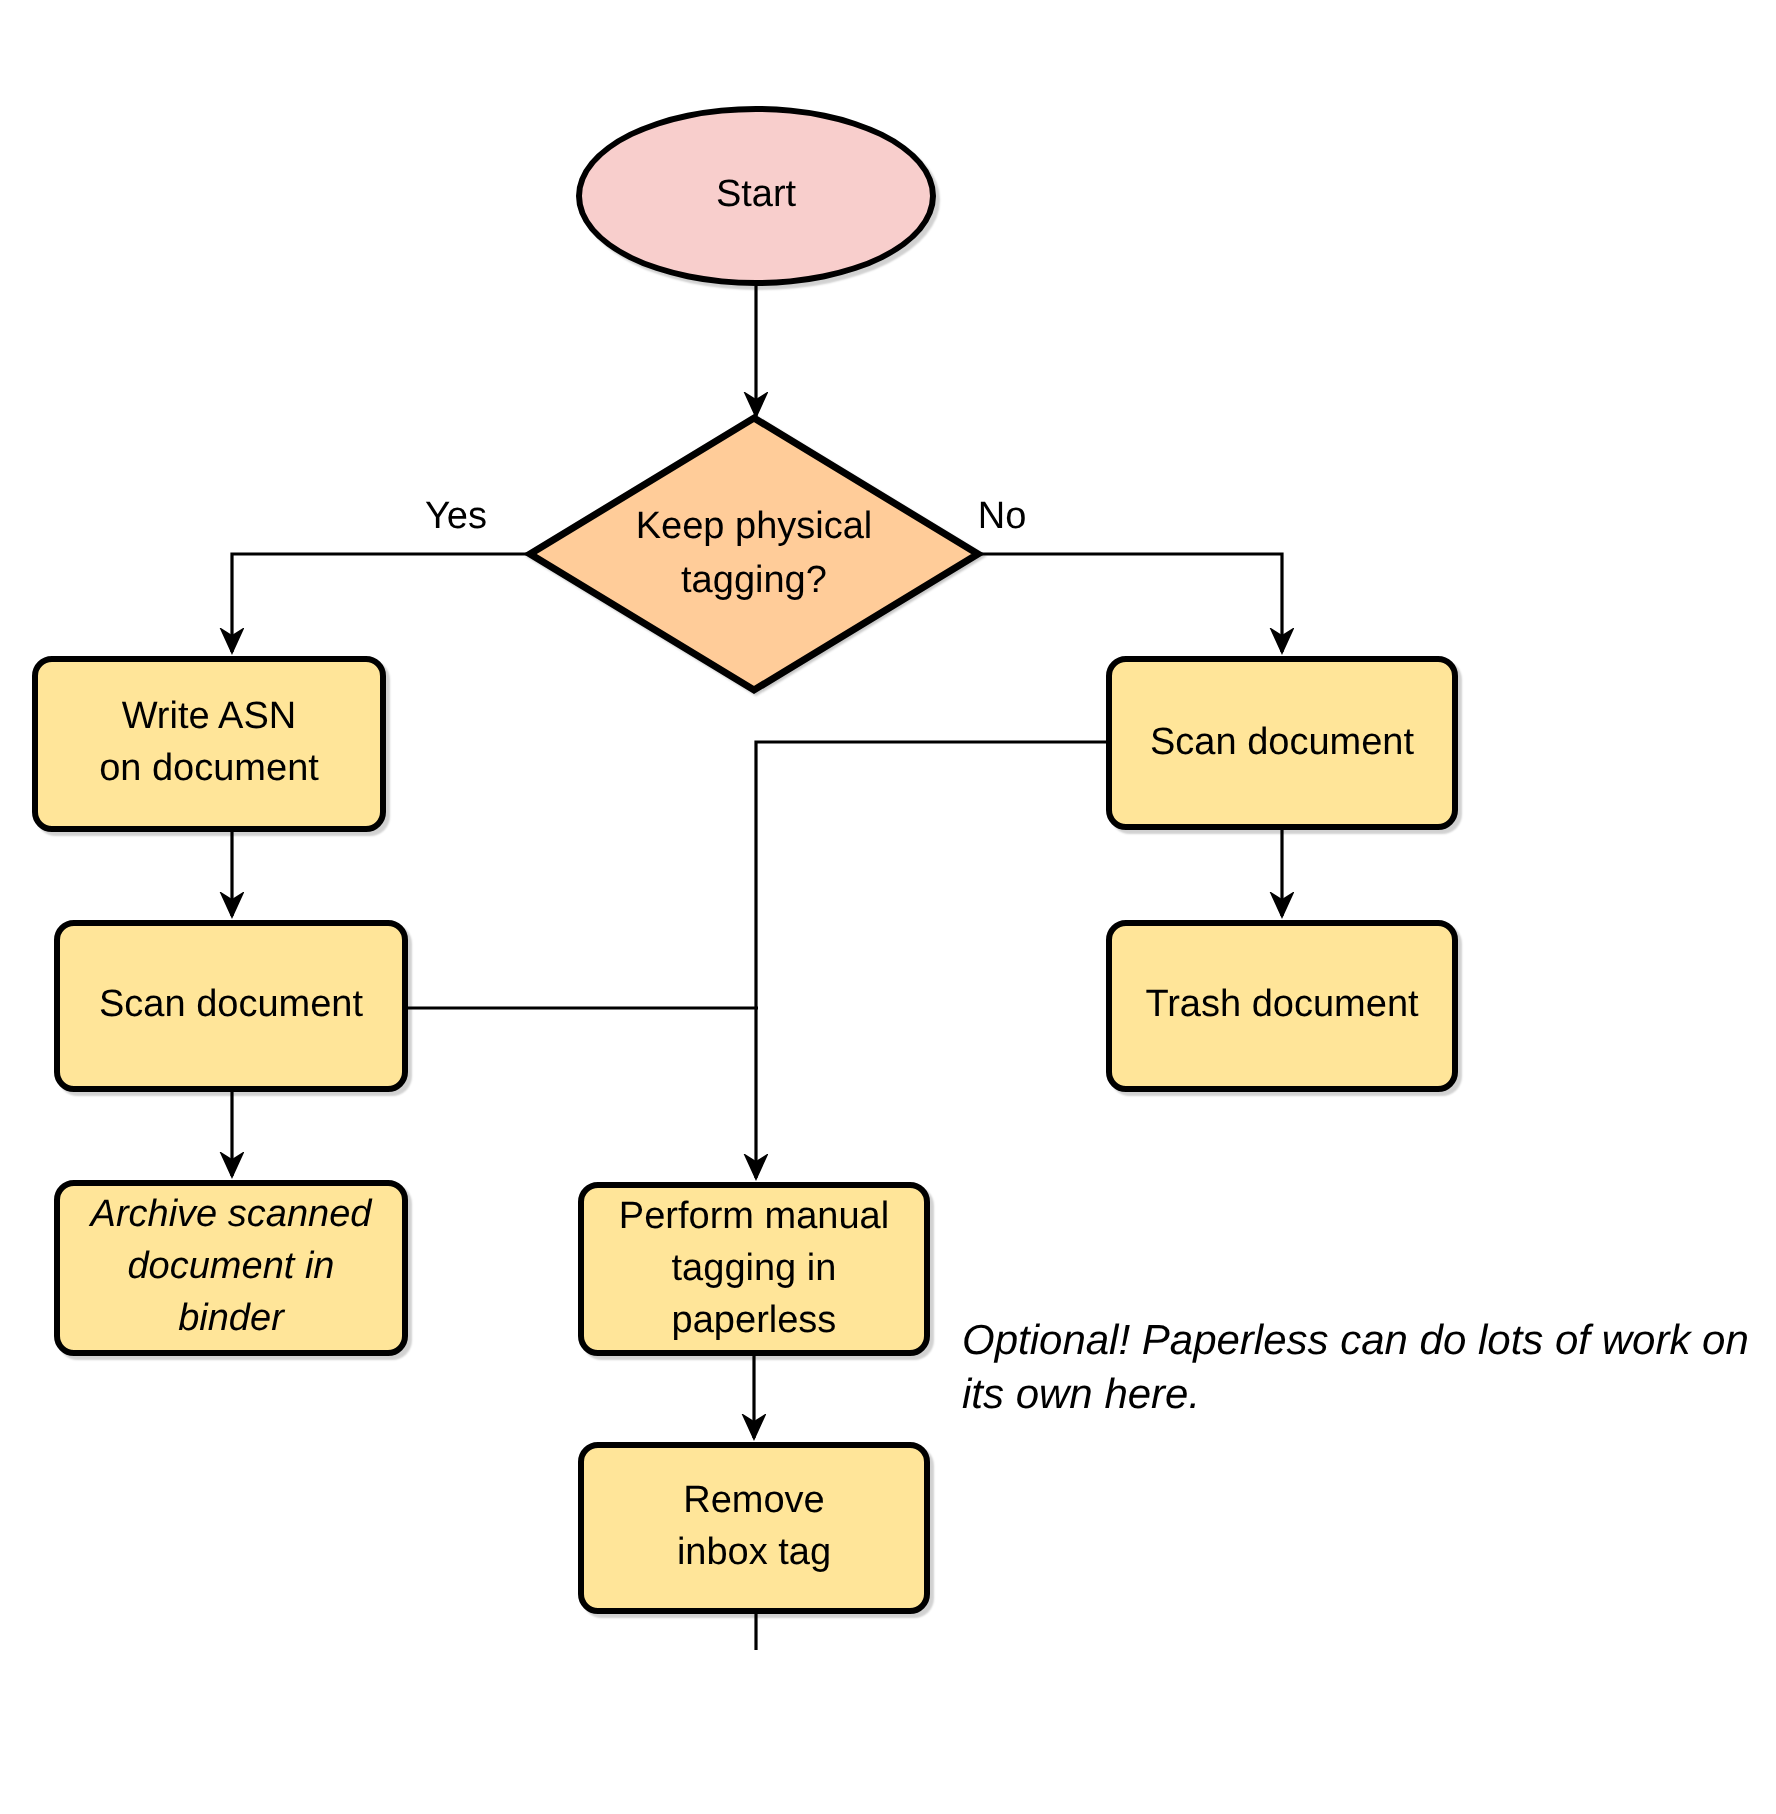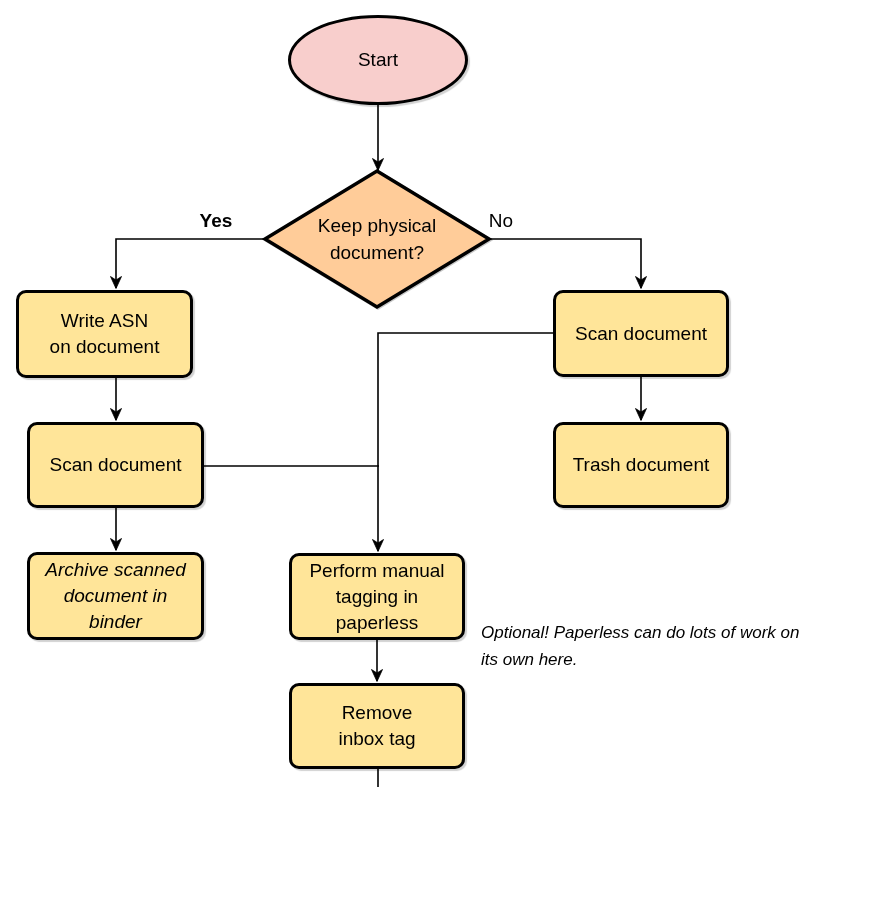--- a/index.html
+++ b/index.html
@@ -4,20 +4,21 @@
 <style>
   html, body { margin: 0; padding: 0; background: #ffffff; }
   .canvas {
     position: relative;
     width: 888px;
     height: 787px;
     background: var(--background, #ffffff);
     font-family: "Liberation Sans", sans-serif;
     color: var(--text, #000000);
     overflow: hidden;
+    margin-top: 38px;
   }
   svg.edges-layer {
     position: absolute;
     left: 0; top: 0;
     width: 888px; height: 907px;
   }
   .edge {
     stroke: var(--stroke, #000);
     stroke-width: 1.6;
     fill: none;
@@ -64,21 +65,21 @@
   .edge-label {
     position: absolute;
     transform: translate(-50%, -50%);
     font-size: 19px;
     background: #fff;
     padding: 0 2px;
   }
   .annotation {
     position: absolute;
     font-style: italic;
-    font-size: 17px;
+    font-size: 21px;
     line-height: 27px;
     white-space: pre-line;
   }
   .bottom-rule {
     position: absolute;
     left: 0; top: 903px;
     width: 100%; height: 1px;
     background: var(--bottom-rule, #ececec);
   }
 </style>
@@ -107,24 +108,24 @@
     <polyline class="edge" points="377,640 377,681" marker-end="url(#arrow)"></polyline>
     <polyline class="edge" points="378,769 378,810" marker-end="url(#arrow)"></polyline>
   </svg>
 
   <div class="node terminal" style="left:288px; top:15px; width:180px; height:90px;">
     <span class="node-label">Start</span>
   </div>
 
   <div class="decision-label-box" style="left:265px; top:171px; width:224px; height:136px;">
     <span class="node-label">Keep physical
-document?</span>
+tagging?</span>
   </div>
 
-  <div class="edge-label" style="left:216px; top:221px;font-weight:bold;">
+  <div class="edge-label" style="left:228px; top:221px;">
     <span>Yes</span>
   </div>
   <div class="edge-label" style="left:501px; top:221px;">
     <span>No</span>
   </div>
 
   <div class="node process" style="left:16px; top:290px; width:177px; height:88px;">
     <span class="node-label">Write ASN
 on document</span>
   </div>

